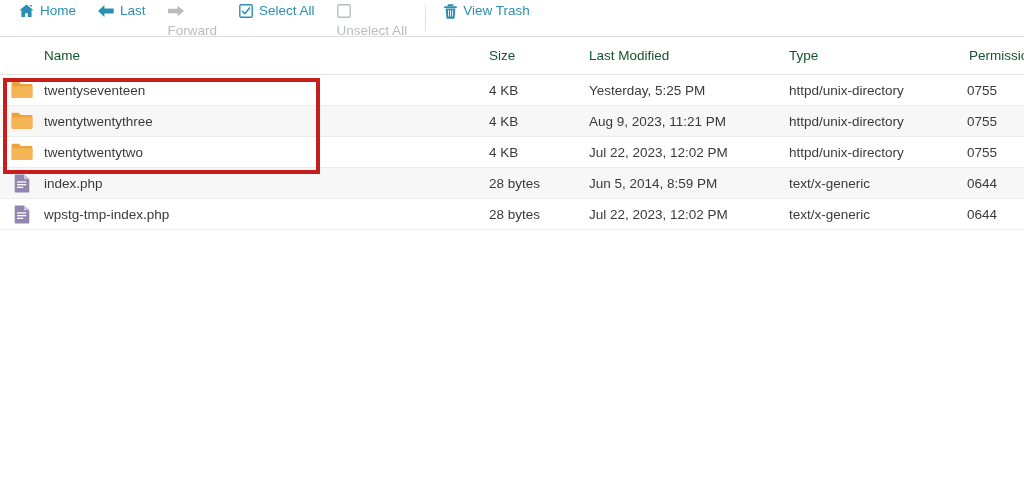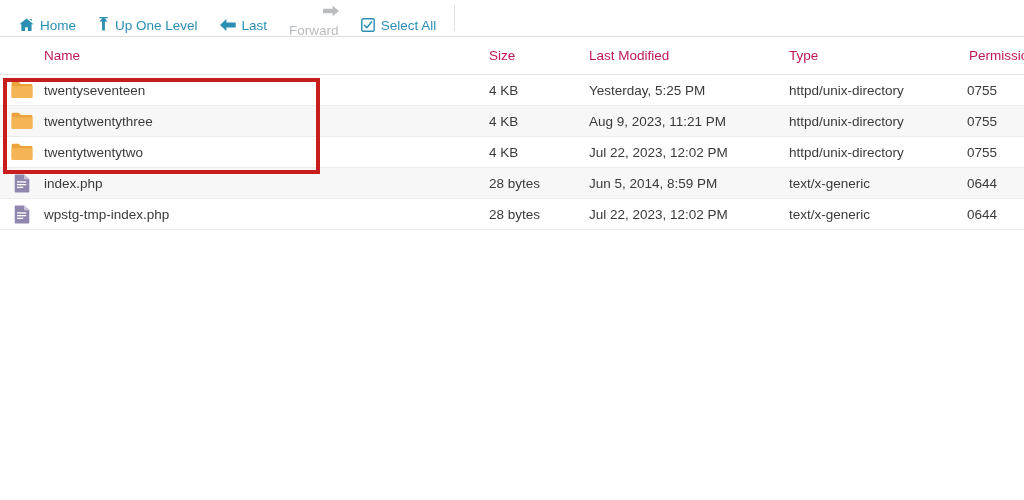--- a/index.html
+++ b/index.html
@@ -21,21 +21,21 @@
     height: 37px;
     box-sizing: border-box;
     border-bottom: 1px solid #dddddd;
     display: flex;
     align-items: center;
     padding: 0 8px;
     background: #ffffff;
   }
   .tb-btn {
     display: flex;
-    align-items: flex-end;
+    align-items: flex-start;
     gap: 6px;
     padding: 0 11px;
     height: 28px;
     font-size: 13.5px;
     color: #2a8fb3;
     white-space: nowrap;
     cursor: pointer;
     user-select: none;
   }
   .tb-btn.disabled {
@@ -57,21 +57,21 @@
   .filetable {
     width: 100%;
     border-collapse: collapse;
     table-layout: fixed;
     font-size: 13.5px;
   }
   .filetable thead th {
     text-align: left;
     font-weight: normal;
     font-size: 13.5px;
-    color: #be185d;
+    color: #14532d;
     padding: 11px 0 11px 0;
     border-bottom: 1px solid #e4e4e4;
     background: #ffffff;
   }
   .col-name  { width: 445px; }
   .col-size  { width: 100px; margin-left: 30px; }
   .col-mod   { width: 200px; }
   .col-type  { width: 178px; }
   .col-perm  { width: 101px; }
 
@@ -120,29 +120,20 @@
       <span class="ic">
         <svg width="15" height="14" viewBox="0 0 16 15">
           <path fill="#2a8fb3" d="M8 0.6 L0.4 6.6 h2.1 V14 h4.0 V9.8 h2.9 V14 h4.0 V6.6 h2.1 Z"></path>
           <path fill="#2a8fb3" d="M11.4 1.2 h2.2 v2.0 l-2.2 -1.6 Z"></path>
         </svg>
       </span>
       <span class="tb-label">Home</span>
     </div>
     <div class="tb-btn">
       <span class="ic">
-        <svg width="11" height="15" viewBox="0 0 11 15">
-          <path fill="#2a8fb3" d="M5.5 0 L1.4 4.4 h2.7 v9.0 h2.8 V4.4 h2.7 Z"></path>
-          <rect x="1.4" y="0" width="8.2" height="1.3" fill="#2a8fb3"></rect>
-        </svg>
-      </span>
-      <span class="tb-label">Up One Level</span>
-    </div>
-    <div class="tb-btn">
-      <span class="ic">
         <svg width="16" height="14" viewBox="0 0 16 14">
           <path fill="#2a8fb3" d="M0 7 L6.4 1.1 v3.4 h9.3 v5.0 H6.4 v3.4 Z"></path>
         </svg>
       </span>
       <span class="tb-label">Last</span>
     </div>
     <div class="tb-btn disabled">
       <span class="ic">
         <svg width="16" height="14" viewBox="0 0 16 14">
           <path fill="#b9bcbe" d="M16 7 L9.6 1.8 v3.0 H0 v4.4 h9.6 v3.0 Z"></path>
@@ -152,21 +143,42 @@
     </div>
     <div class="tb-btn">
       <span class="ic">
         <svg width="14" height="14" viewBox="0 0 14 14">
           <rect x="0.8" y="0.8" width="12.4" height="12.4" rx="1.2" fill="none" stroke="#2a8fb3" stroke-width="1.4"></rect>
           <path d="M3.4 7.2 L5.8 9.7 L10.6 3.9" fill="none" stroke="#2a8fb3" stroke-width="1.5" stroke-linecap="round" stroke-linejoin="round"></path>
         </svg>
       </span>
       <span class="tb-label">Select All</span>
     </div>
+    <div class="tb-btn disabled">
+      <span class="ic">
+        <svg width="14" height="14" viewBox="0 0 14 14">
+          <rect x="0.8" y="0.8" width="12.4" height="12.4" rx="1.2" fill="none" stroke="#b9bcbe" stroke-width="1.4"></rect>
+        </svg>
+      </span>
+      <span class="tb-label">Unselect All</span>
+    </div>
     <div class="tb-sep"></div>
+    <div class="tb-btn">
+      <span class="ic">
+        <svg width="13" height="15" viewBox="0 0 13 15">
+          <rect x="0.2" y="2.2" width="12.6" height="1.7" rx="0.5" fill="#2a8fb3"></rect>
+          <path fill="#2a8fb3" d="M4.3 0.3 h4.4 a0.7 0.7 0 0 1 0.7 0.7 v1.0 H3.6 V1.0 a0.7 0.7 0 0 1 0.7 -0.7 Z"></path>
+          <path fill="#2a8fb3" d="M1.6 4.6 h9.8 l-0.8 9.2 a1.0 1.0 0 0 1 -1.0 0.9 H3.4 a1.0 1.0 0 0 1 -1.0 -0.9 Z"></path>
+          <rect x="4.0" y="6.2" width="1.0" height="6.3" fill="#ffffff" opacity="0.85"></rect>
+          <rect x="6.0" y="6.2" width="1.0" height="6.3" fill="#ffffff" opacity="0.85"></rect>
+          <rect x="8.0" y="6.2" width="1.0" height="6.3" fill="#ffffff" opacity="0.85"></rect>
+        </svg>
+      </span>
+      <span class="tb-label">View Trash</span>
+    </div>
   </div>
 
 <table class="filetable">
   <thead>
     <tr>
       <th class="col-name h-name">Name</th>
       <th class="col-size">Size</th>
       <th class="col-mod">Last Modified</th>
       <th class="col-type">Type</th>
       <th class="col-perm h-perm">Permissions</th>

